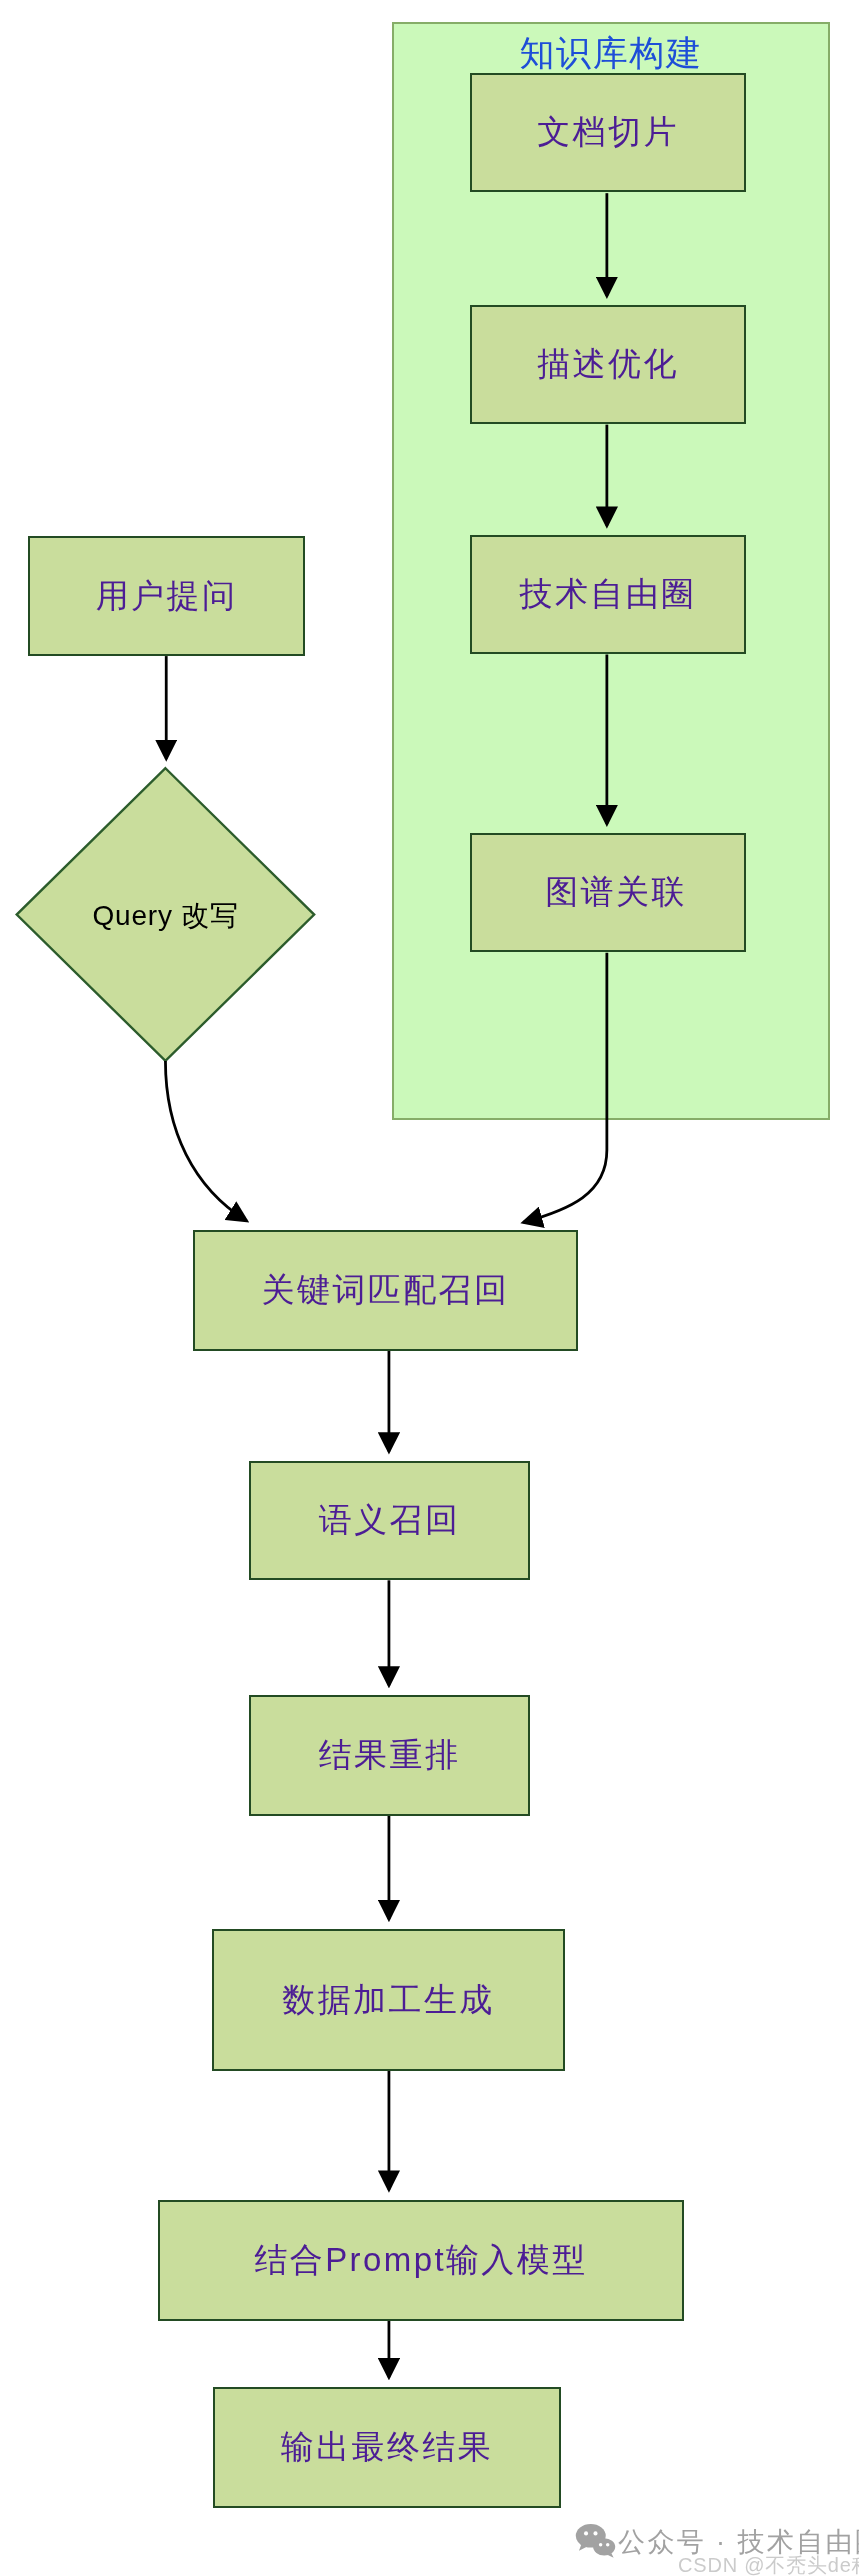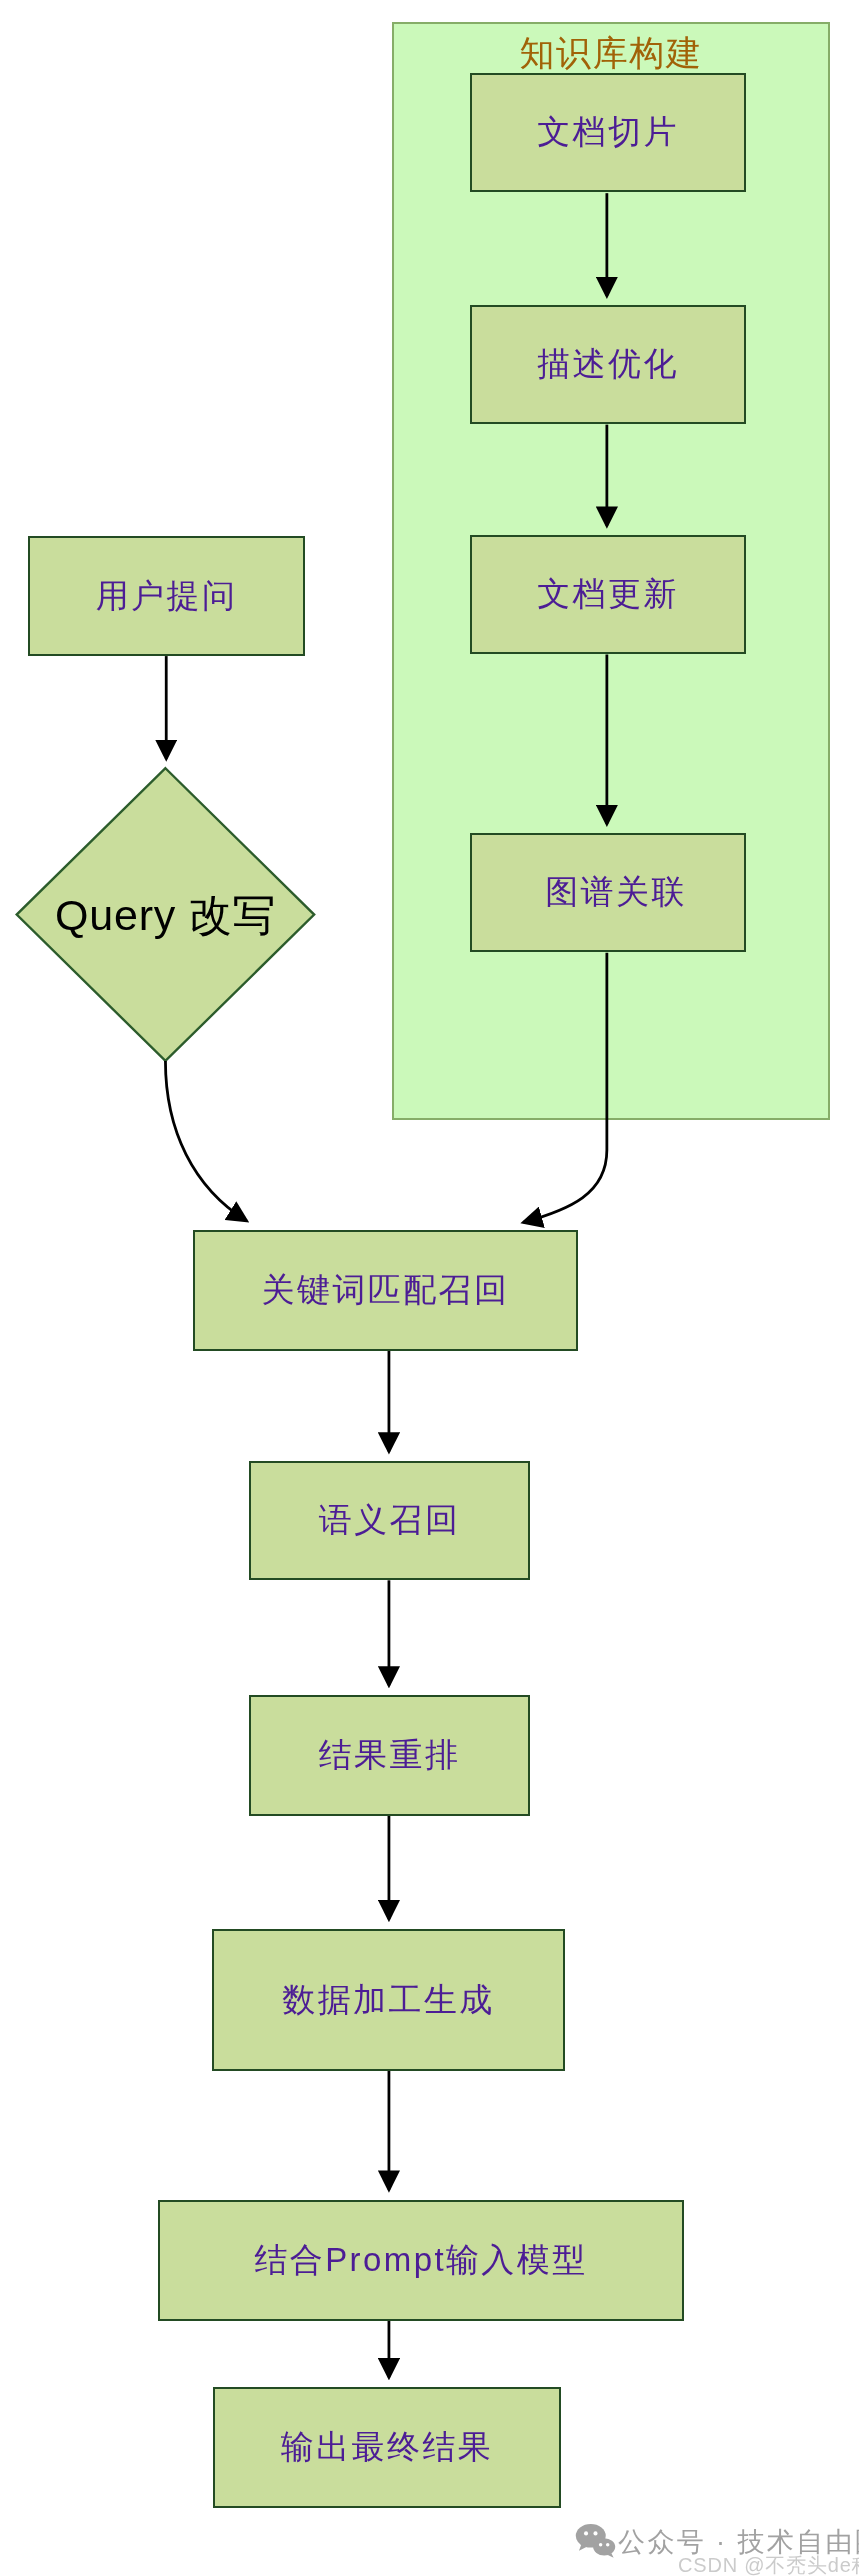--- a/index.html
+++ b/index.html
@@ -8,21 +8,21 @@
     font-family:"Liberation Sans","DejaVu Sans",sans-serif;
   }
   #edges{position:absolute;left:0;top:0;width:859px;height:2576px;z-index:1;}
   
   .kb-container{
     position:absolute;left:392px;top:21.5px;width:438px;height:1098px;
     background:#cbf9ba;border:2.4px solid #86ad68;box-sizing:border-box;z-index:0;
   }
   .kb-title{
     position:absolute;left:0;top:6.4px;width:100%;text-align:center;
-    font-size:35px;color:#a16207;letter-spacing:1.6px;
+    font-size:35px;color:#1d4ed8;letter-spacing:1.6px;
   }
   
   .node{
     position:absolute;display:flex;align-items:center;justify-content:center;
     background:#c9dd9c;border:2.4px solid #234b23;box-sizing:border-box;
     font-size:33px;color:#4c1d95;letter-spacing:2.4px;z-index:2;text-align:center;
   }
   .n-docslice {left:470px;top:73px;  width:276px;height:119px;}
   .n-descopt  {left:470px;top:305px; width:276px;height:119px;}
   .n-docupd   {left:470px;top:535px; width:276px;height:119px;}
@@ -31,21 +31,21 @@
   .n-keyword  {left:193px;top:1230px;width:385px;height:121px;}
   .n-semantic {left:249px;top:1461px;width:281px;height:119px;}
   .n-rerank   {left:249px;top:1695px;width:281px;height:121px;}
   .n-dataproc {left:212px;top:1929px;width:353px;height:142px;}
   .n-prompt   {left:158px;top:2200px;width:526px;height:121px;}
   .n-final    {left:213px;top:2387px;width:348px;height:121px;}
   
   .diamond-label{
     position:absolute;left:16.7px;top:893px;width:298px;height:45px;z-index:2;
     display:flex;align-items:center;justify-content:center;
-    font-size:43px;color:#000000;letter-spacing:0.8px;
+    font-size:28px;color:#000000;letter-spacing:0.8px;
   }
   
   .wm-line1{
     position:absolute;left:618px;top:2524px;width:223px;height:32px;z-index:3;
     font-size:27px;color:#a2a2a2;letter-spacing:2.4px;white-space:nowrap;
   }
   .wm-line2{
     position:absolute;left:678px;top:2552px;width:183px;z-index:3;
     font-size:20px;color:#cbcbcb;letter-spacing:0.8px;white-space:nowrap;
   }
@@ -82,21 +82,21 @@
     </g>
   </svg>
 
   <div class="node n-docslice">
     <span>文档切片</span>
   </div>
   <div class="node n-descopt">
     <span>描述优化</span>
   </div>
   <div class="node n-docupd">
-    <span>文档更新</span>
+    <span>技术自由圈</span>
   </div>
   <div class="node n-graphlink">
     <span>图谱关联</span>
   </div>
 
   <div class="node n-userq">
     <span>用户提问</span>
   </div>
   <div class="diamond-label">
     <span>Query 改写</span>

